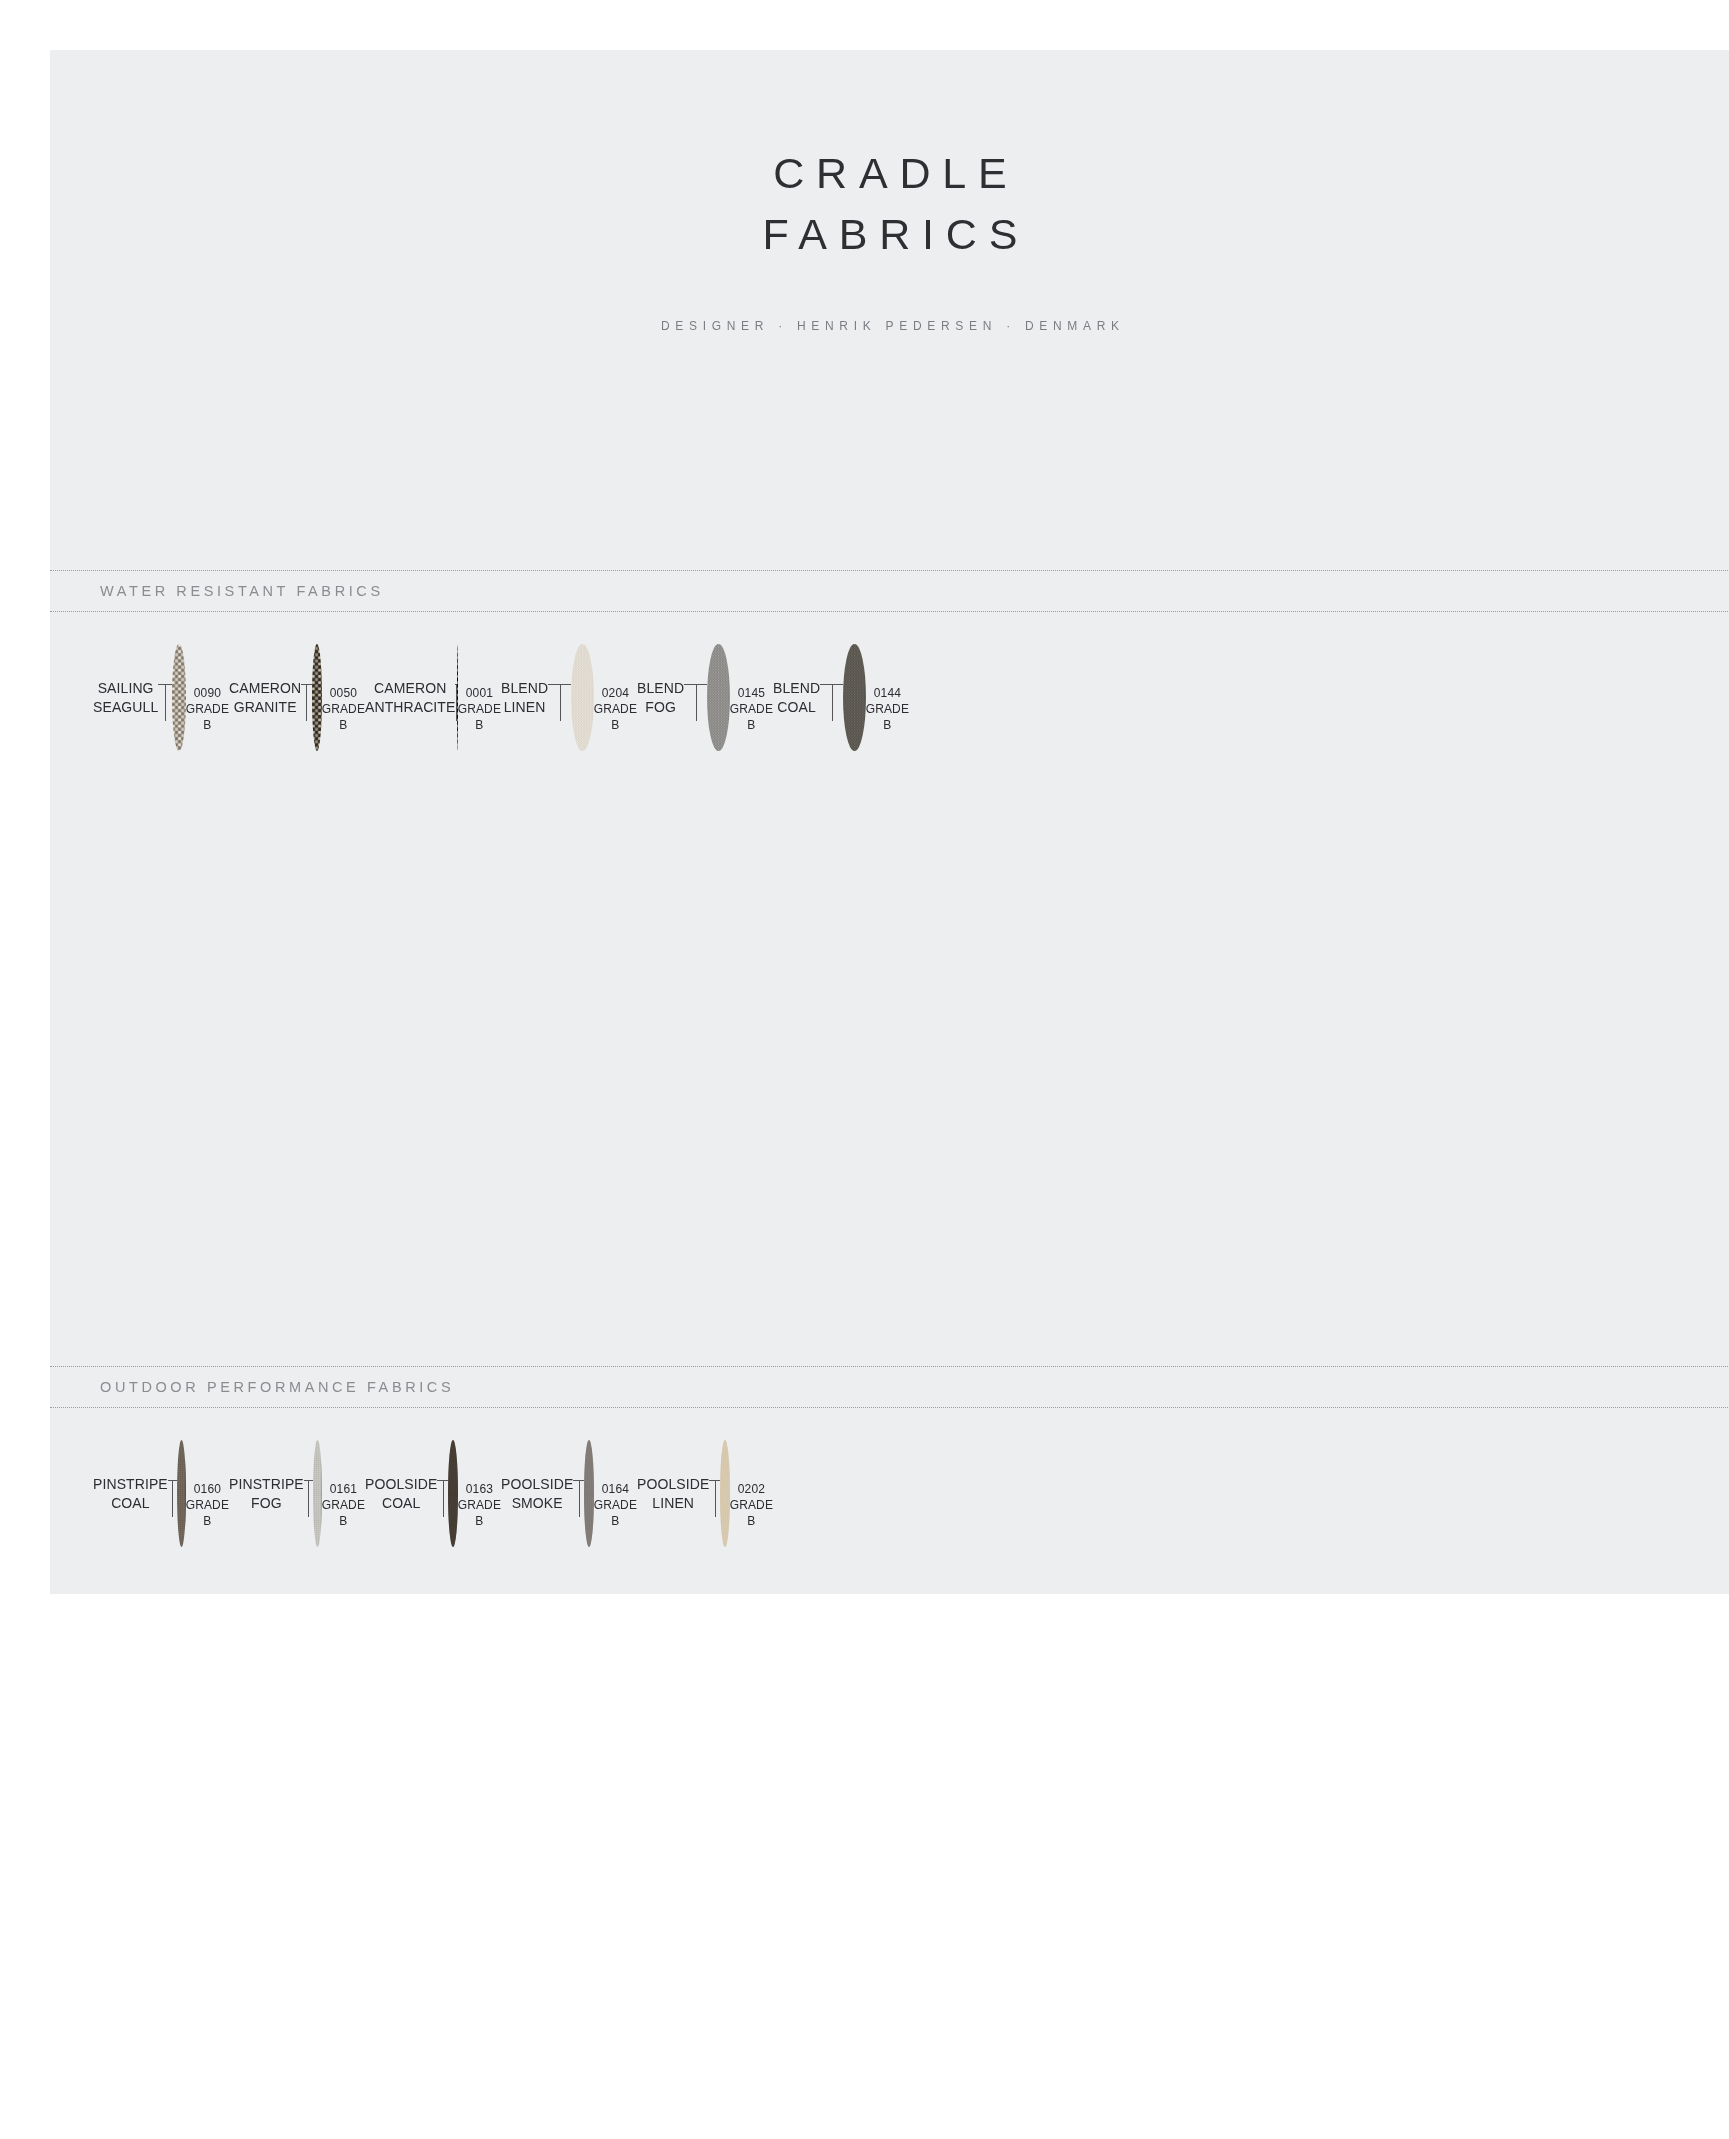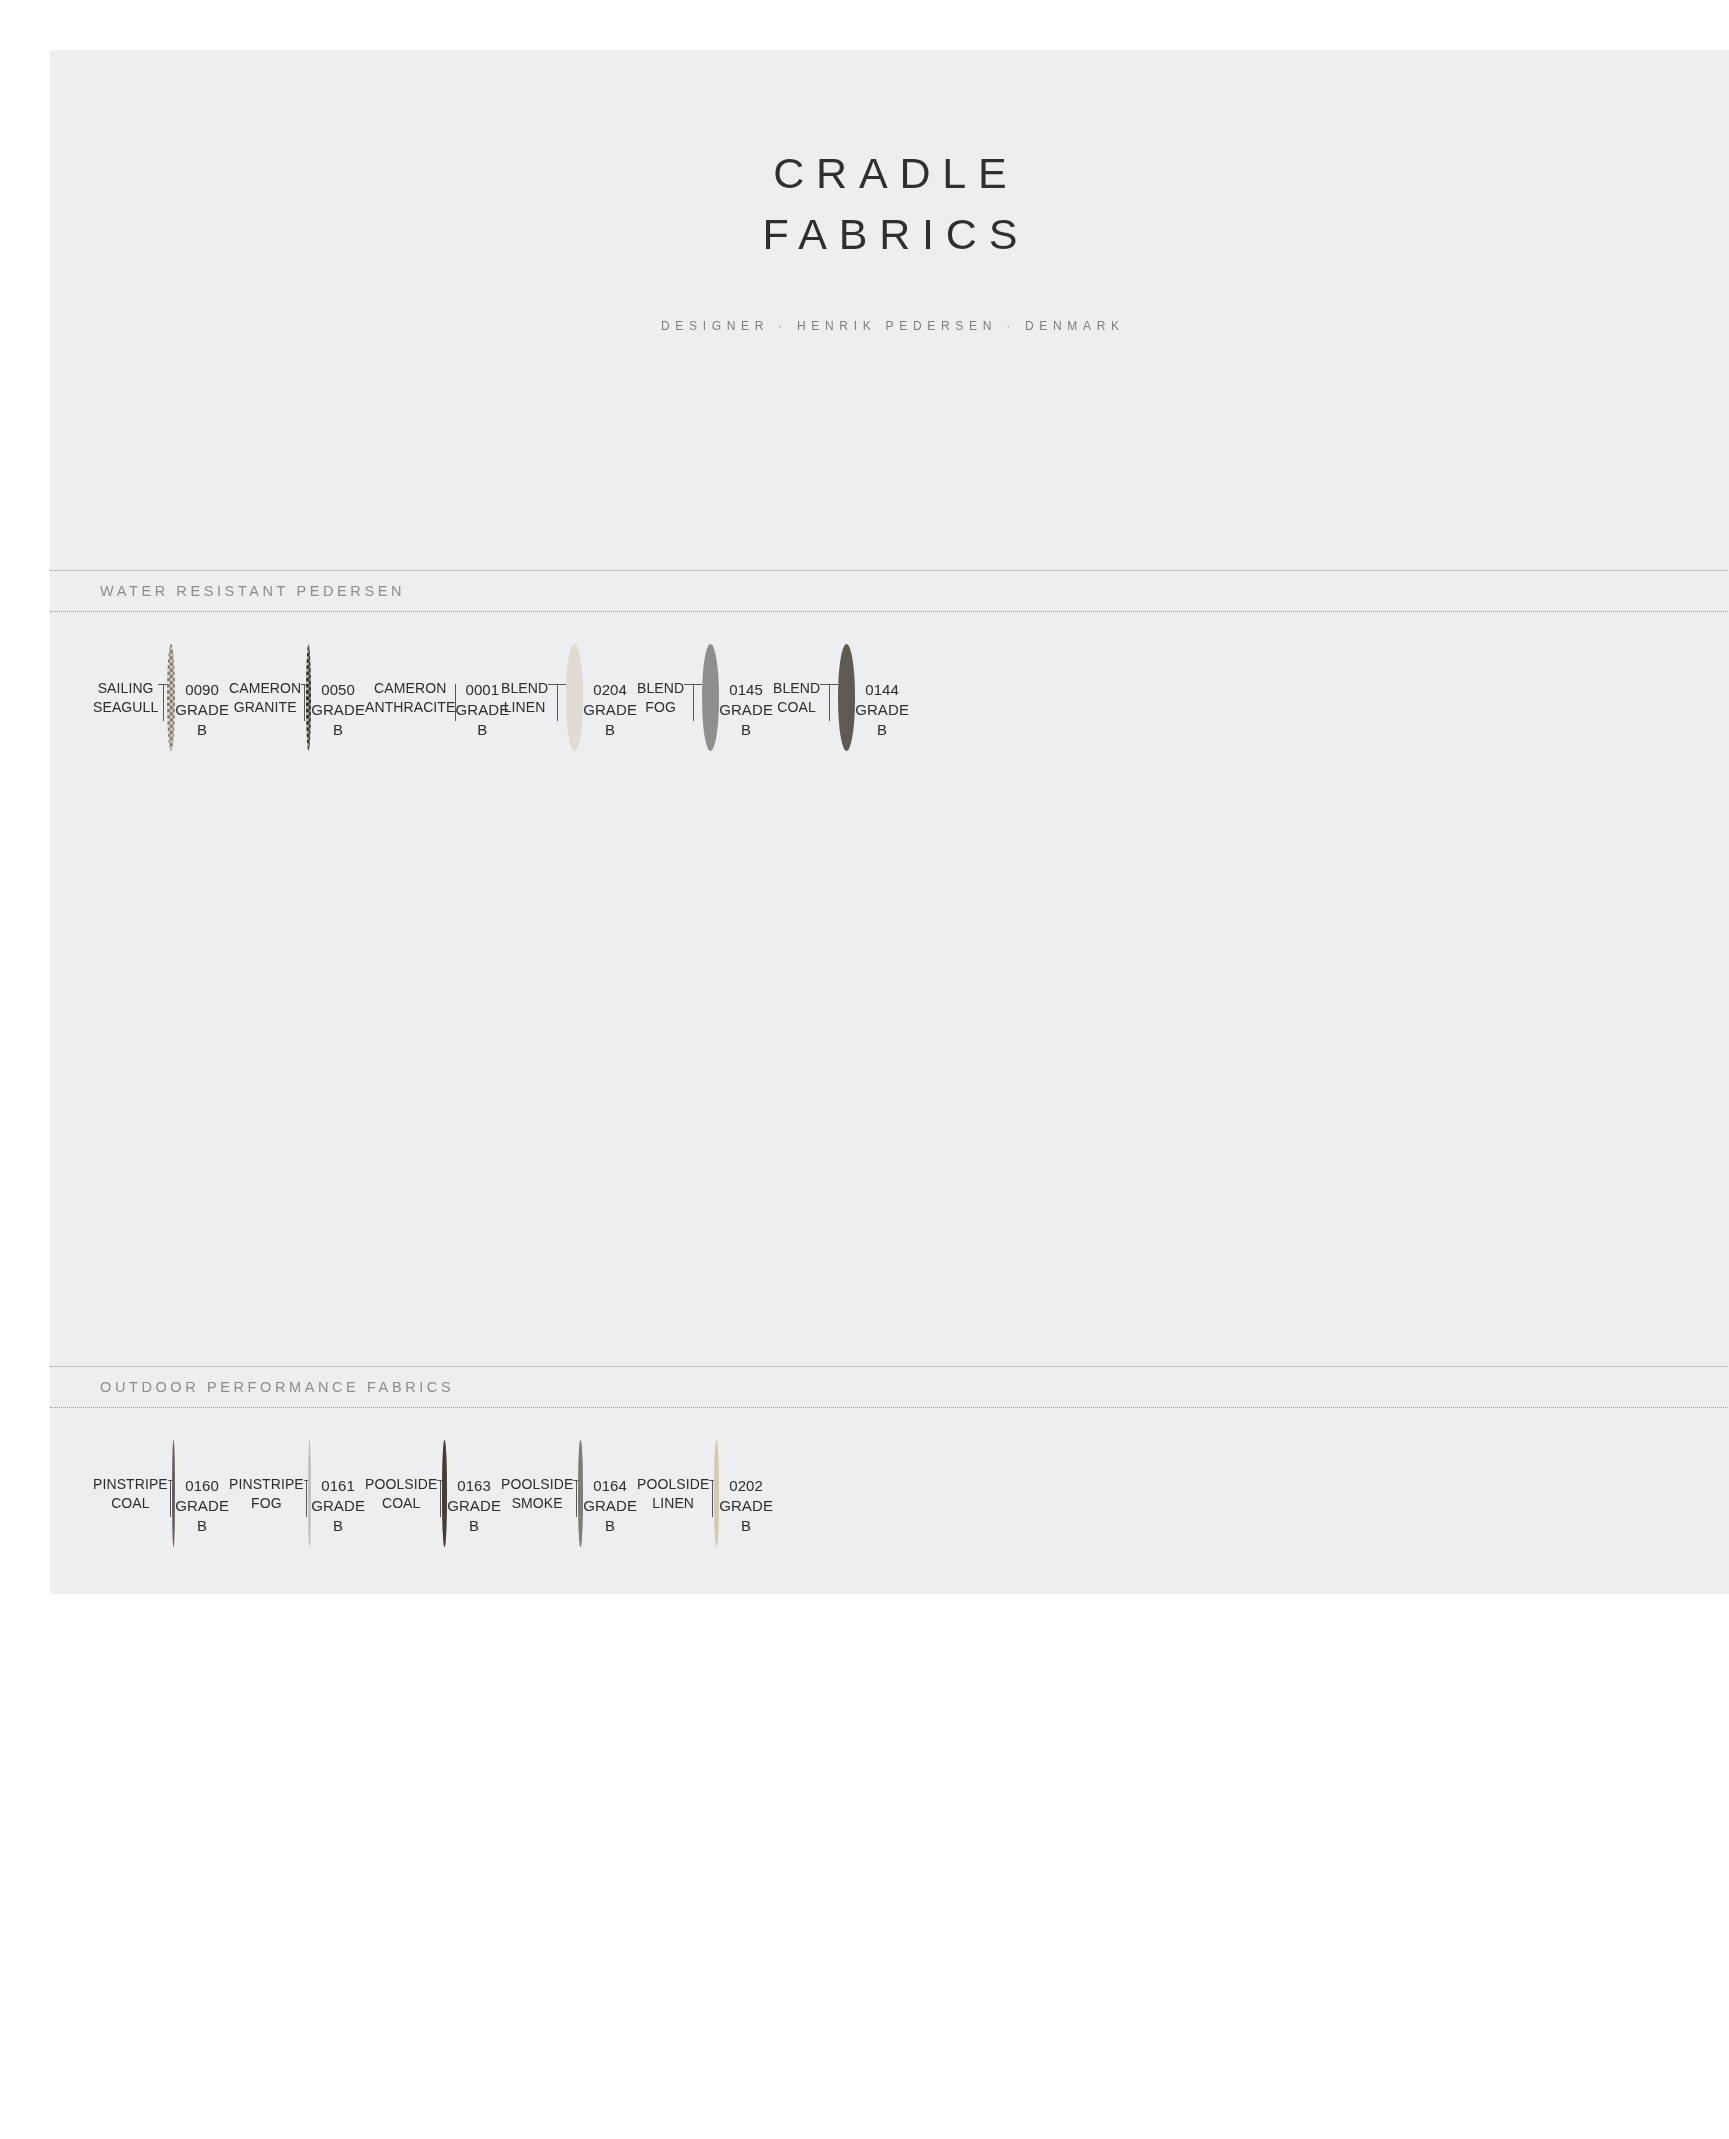--- a/index.html
+++ b/index.html
@@ -116,21 +116,21 @@
   .disc {
     width: 107px;
     height: 107px;
     border-radius: 50%;
     overflow: hidden;
     position: relative;
   }
   .disc svg { display: block; width: 107px; height: 107px; }
   .swatch-meta {
     margin-top: 25px;
-    font-size: 15px;
+    font-size: 12px;
     line-height: 1.33;
     color: #2c2c31;
     text-align: center;
     letter-spacing: 0.1px;
   }
 
   
   .folio {
     position: absolute;
     left: 0;
@@ -150,21 +150,21 @@
 <div class="page">
 
   <div class="masthead">
     <div class="title-line title-line-1">CRADLE</div>
     <div class="title-line">FABRICS</div>
     <div class="subtitle">DESIGNER · HENRIK PEDERSEN · DENMARK</div>
   </div>
 
   <div class="section" id="section-0" style="top:520px;">
     <div class="section-head">
-      <div class="section-head-label">WATER RESISTANT PEDERSEN</div>
+      <div class="section-head-label">WATER RESISTANT FABRICS</div>
     </div>
     <div class="swatch-row" id="row-0">
         <div class="swatch">
           <div class="swatch-name">
             <div>SAILING</div>
             <div>SEAGULL</div>
           </div>
           <div class="connector">
             <div class="connector-bar"></div>
             <div class="connector-drop"></div>

